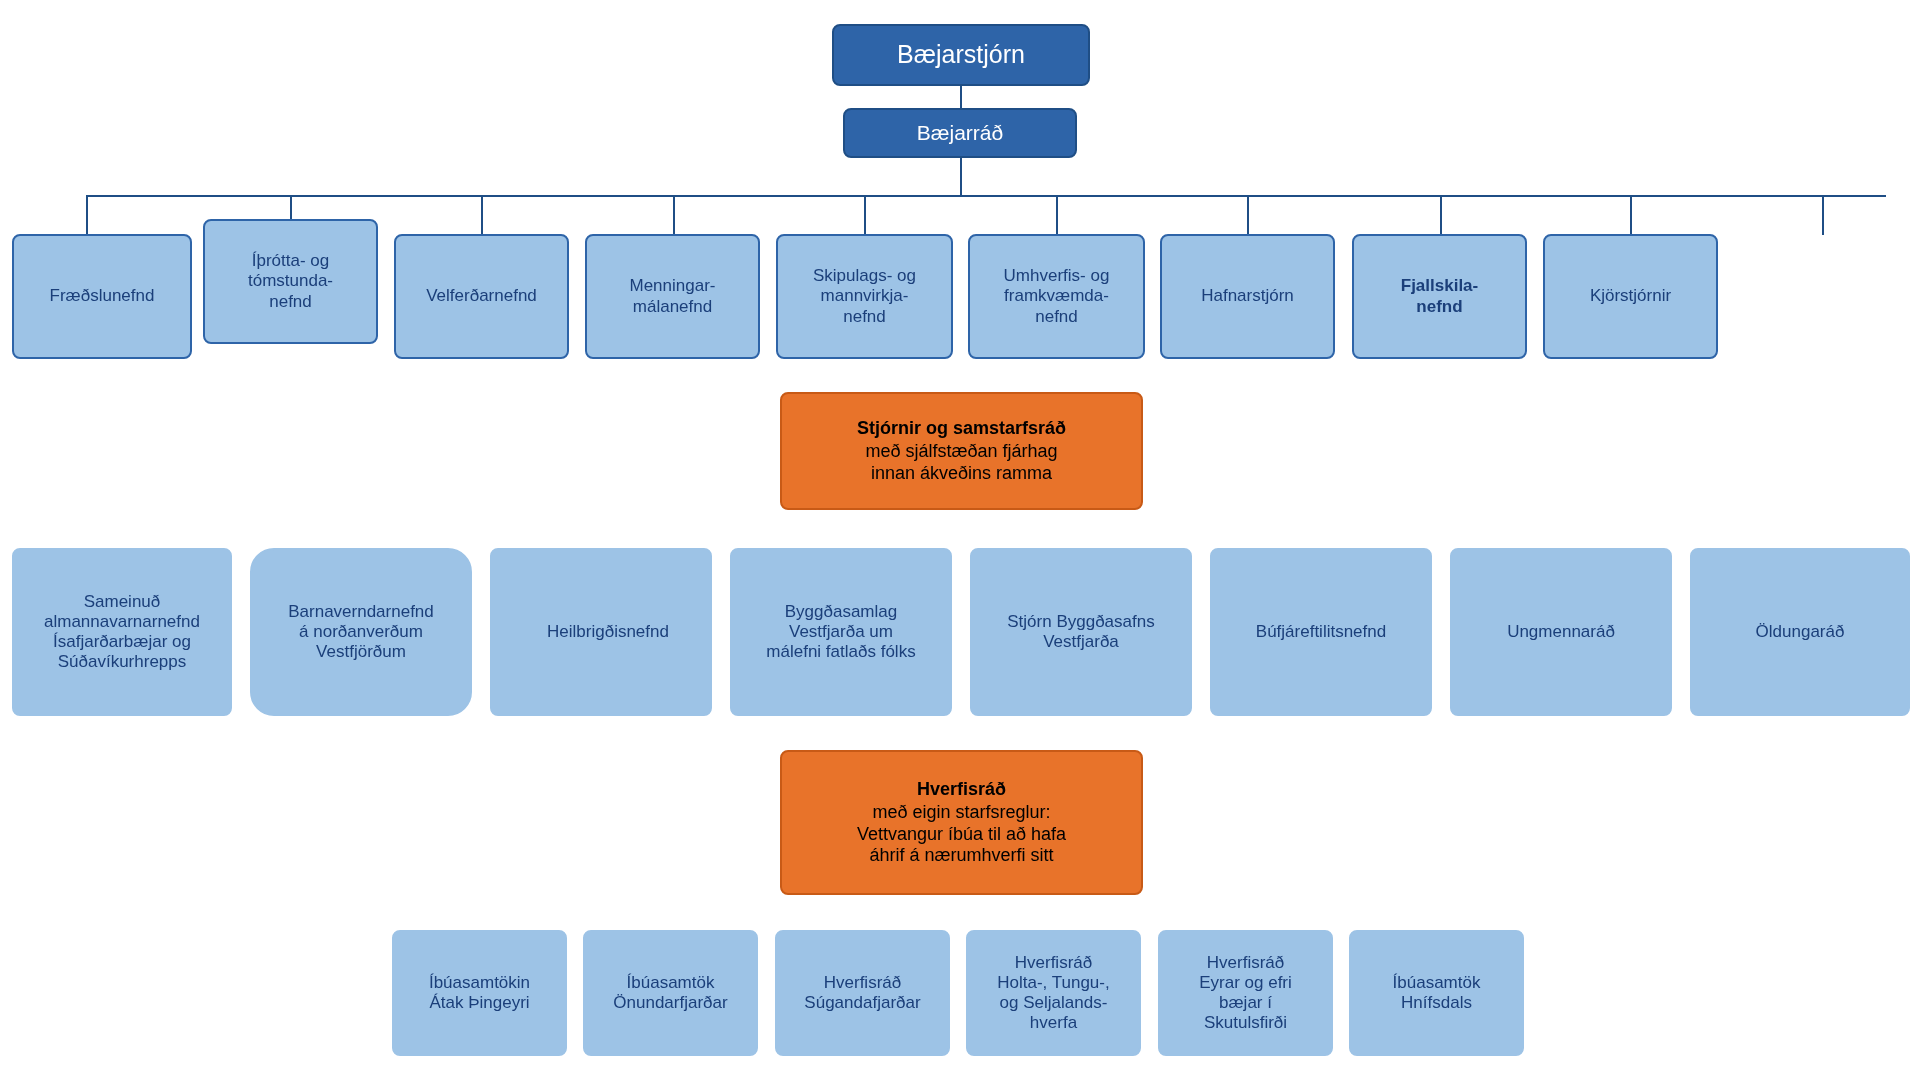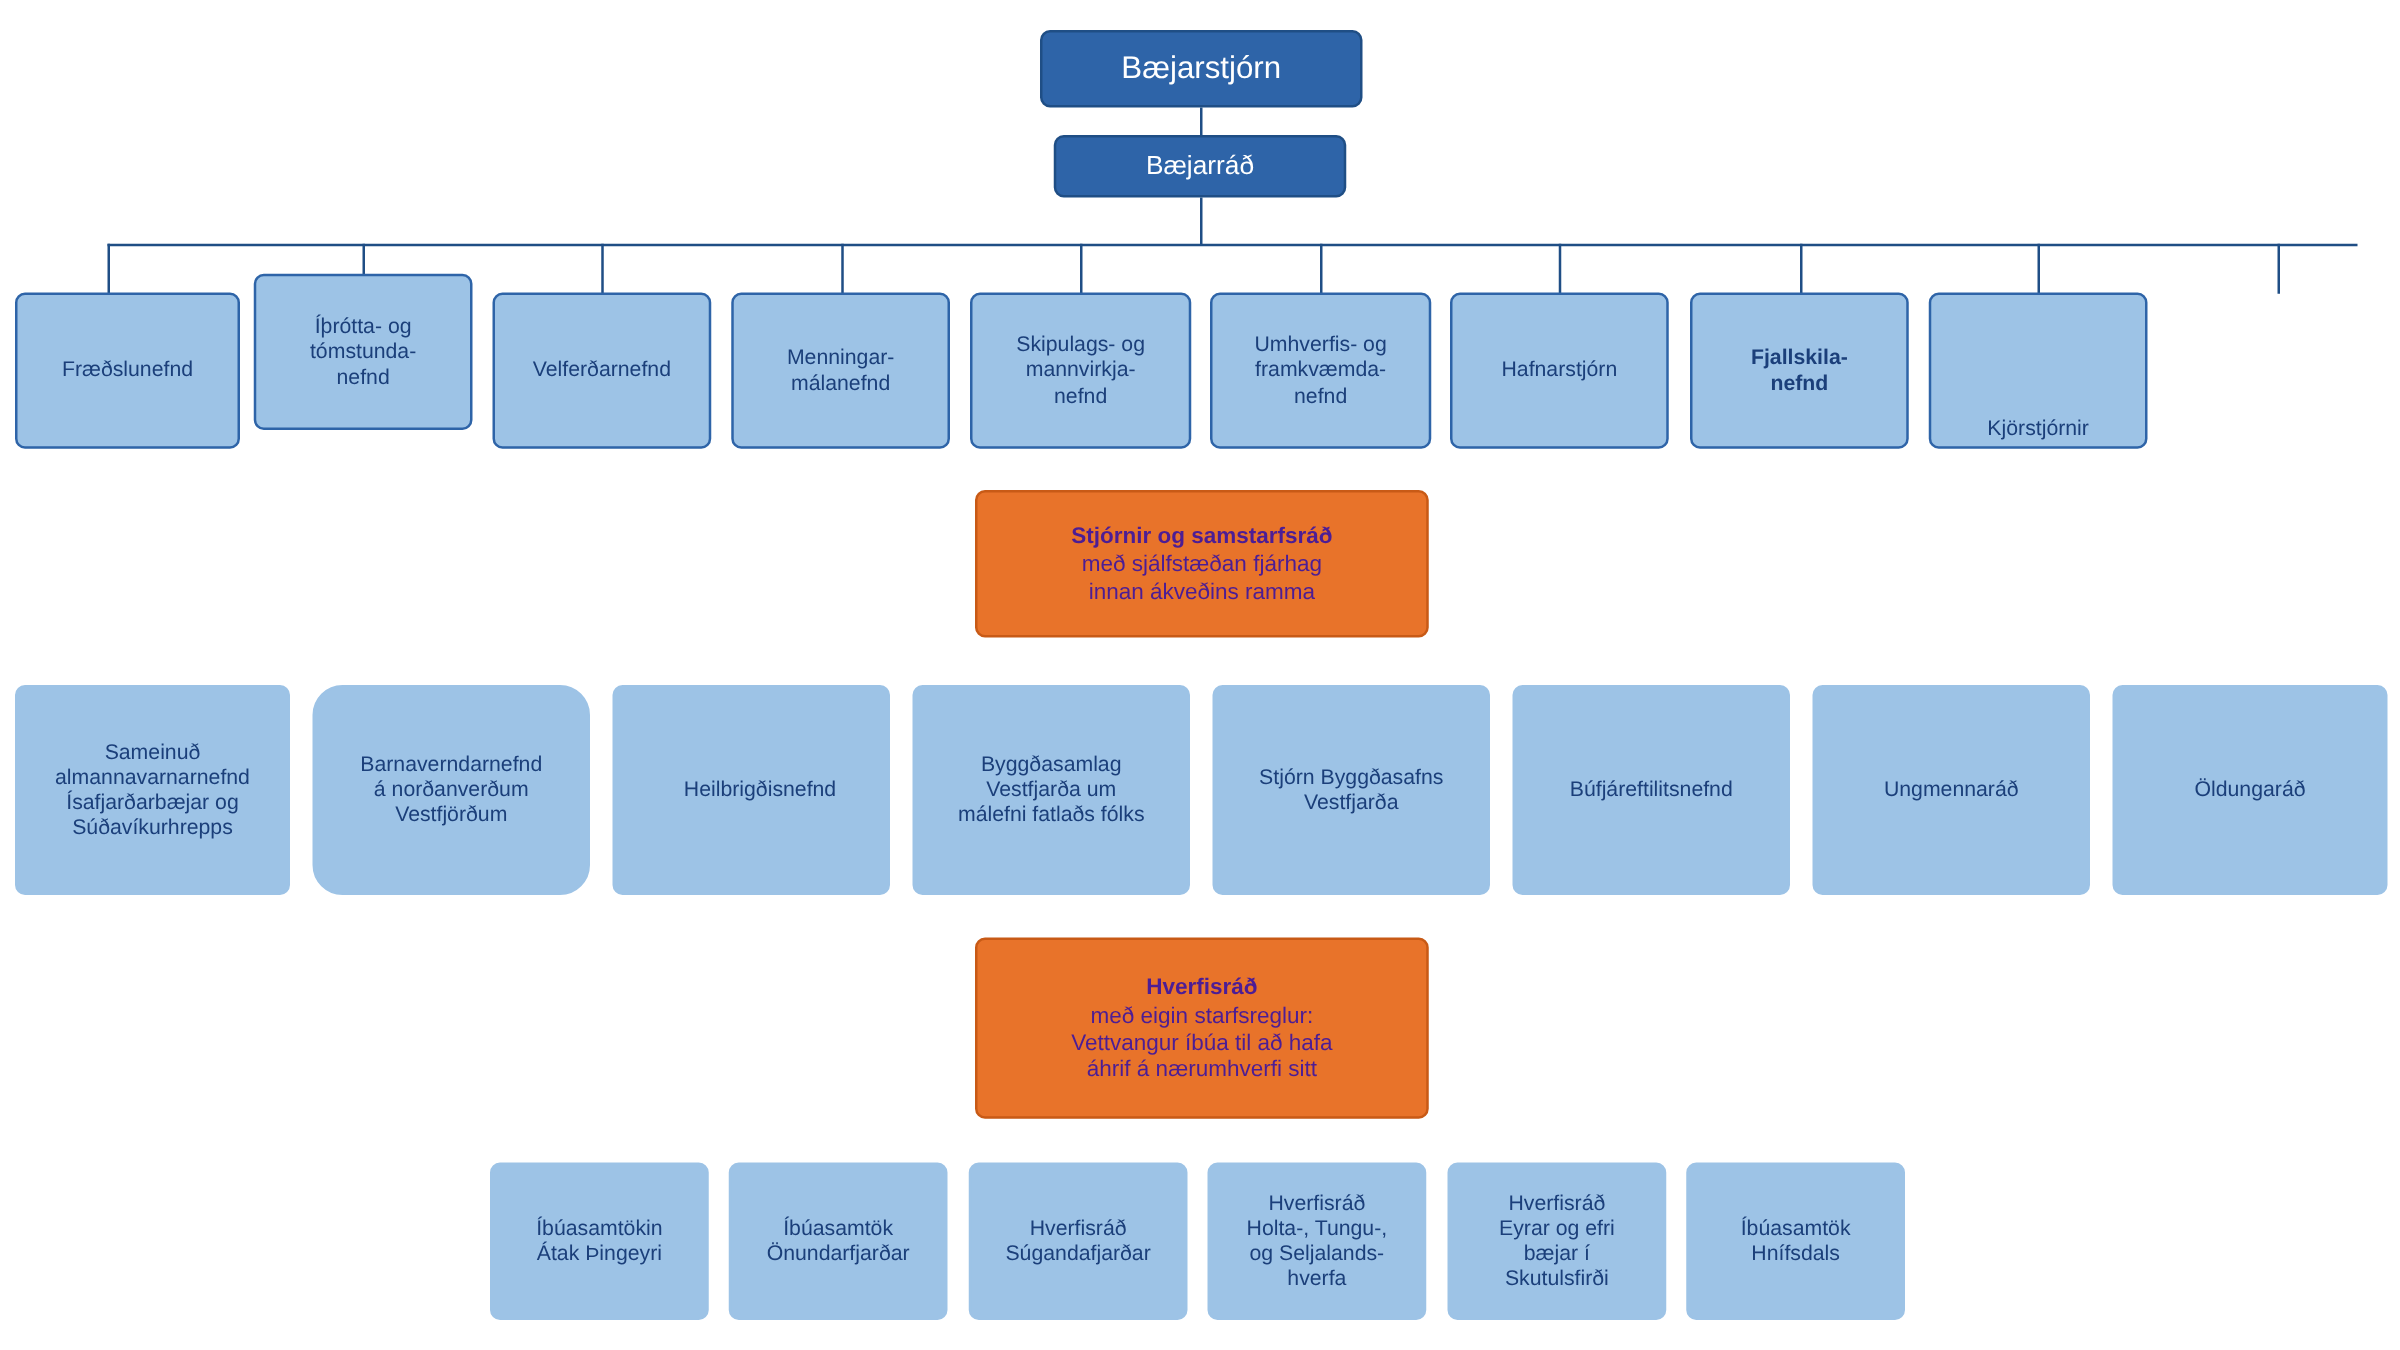--- a/index.html
+++ b/index.html
@@ -53,21 +53,21 @@
   }
   
   .node.light.noborder {
     border: 2px solid #9dc3e6;
   }
 
   
   .node.orange {
     background: #e8732a;
     border: 2px solid #c85a16;
-    color: #4c1d95;
+    color: #000000;
     font-size: 18px;
     flex-direction: column;
   }
   .node.orange .hdr {
     font-weight: bold;
     margin-bottom: 2px;
   }
   .node.orange .sub {
     font-weight: normal;
   }
@@ -135,21 +135,21 @@
 framkvæmda-
 nefnd</span>
   </div>
   <div class="node light" style="left:1160px; top:234px; width:175px; height:125px;">
     <span>Hafnarstjórn</span>
   </div>
   <div class="node light" style="left:1352px; top:234px; width:175px; height:125px;font-weight:bold;">
     <span>Fjallskila-
 nefnd</span>
   </div>
-  <div class="node light" style="left:1543px; top:234px; width:175px; height:125px;align-items:flex-end;">
+  <div class="node light" style="left:1543px; top:234px; width:175px; height:125px;">
     <span>Kjörstjórnir</span>
   </div>
 
   <div class="node orange" style="left:780px; top:392px; width:363px; height:118px;">
     <span class="hdr">Stjórnir og samstarfsráð</span>
     <span class="sub">með sjálfstæðan fjárhag
 innan ákveðins ramma</span>
   </div>
 
   <div class="node light noborder" style="left:12px; top:548px; width:220px; height:168px;">

